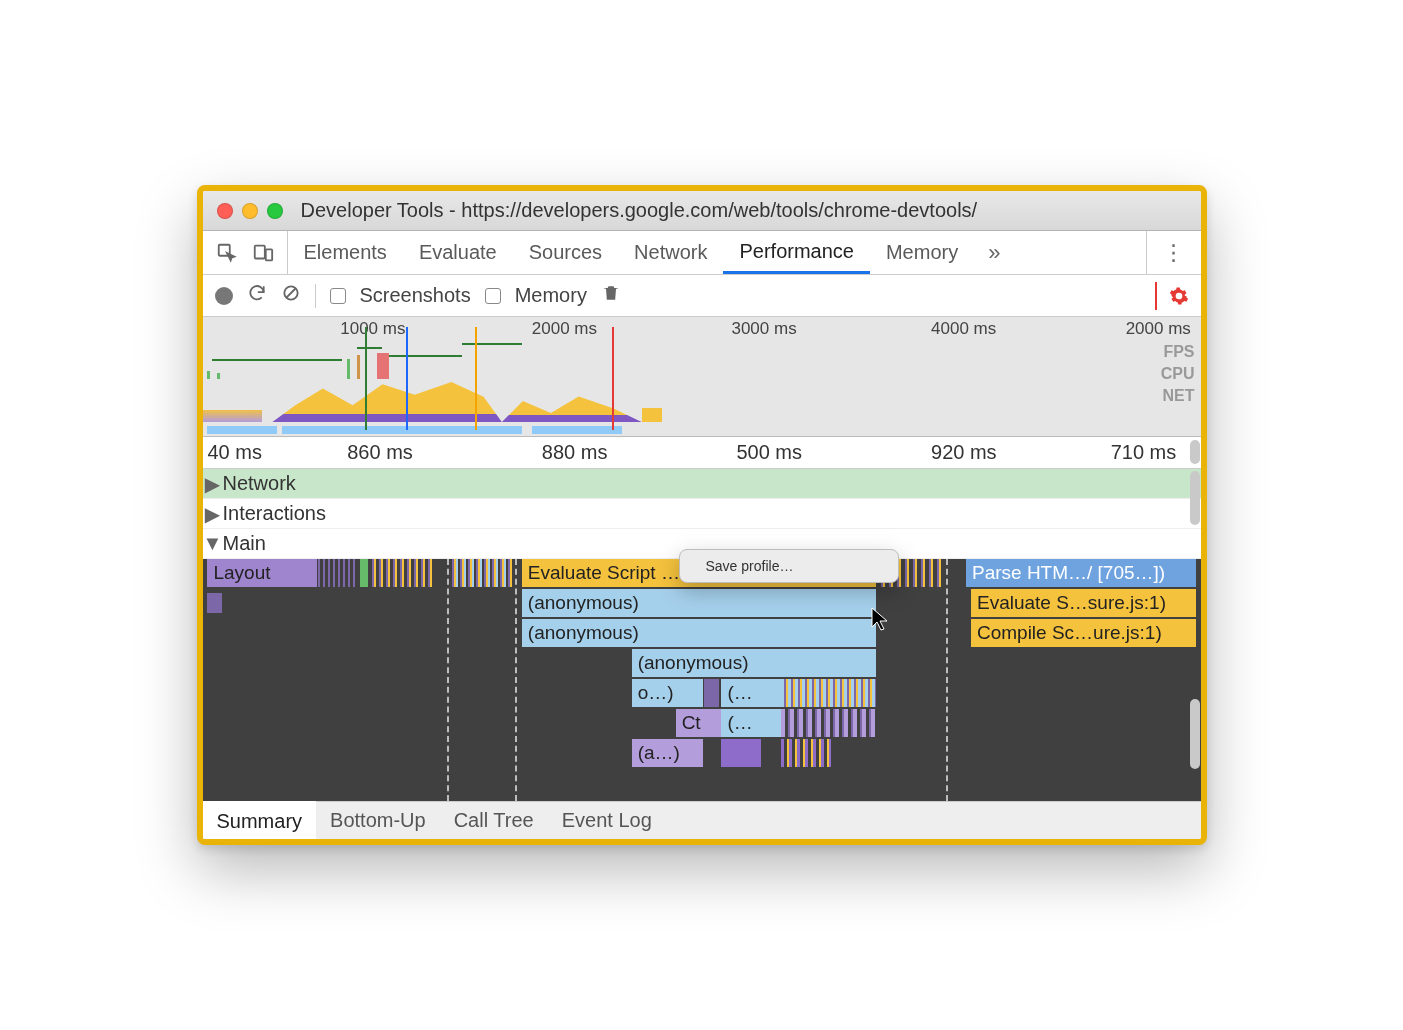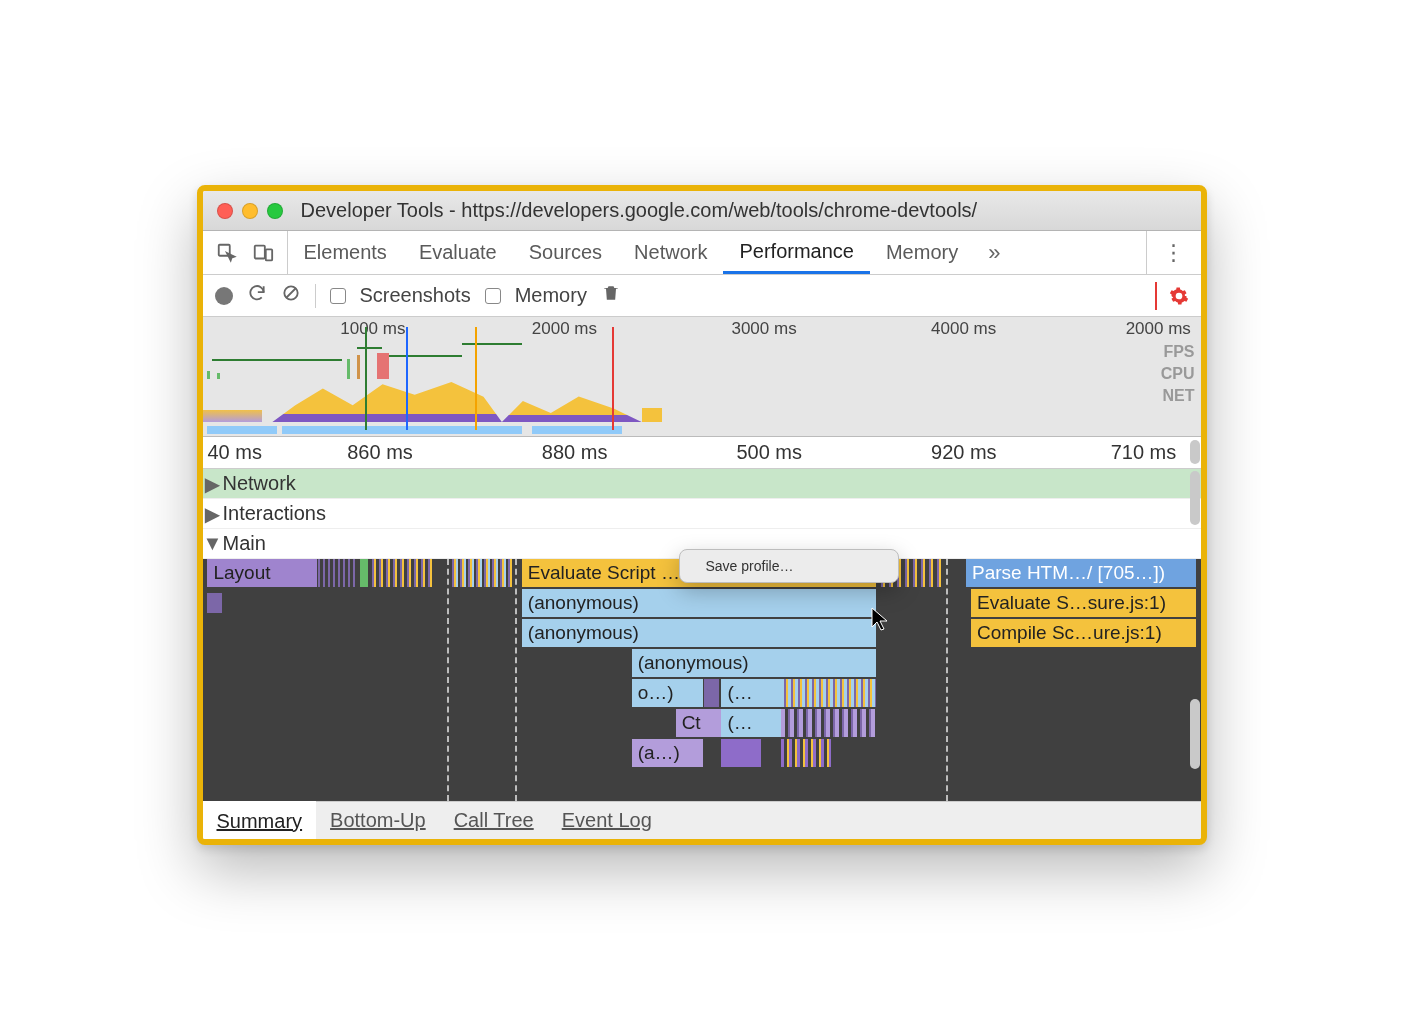--- a/index.html
+++ b/index.html
@@ -152,21 +152,21 @@
 .stripe { position:absolute; top:0; height:28px; }
 
 .bottom-tabs {
   height: 38px;
   background: #eee;
   border-top: 1px solid #ccc;
   display: flex;
   align-items: stretch;
   font-size: 20px;
 }
-.btab { padding: 0 14px; display:flex; align-items:center; color:#555;text-decoration:underline; }
+.btab { padding: 0 14px; display:flex; align-items:center; color:#555; }
 .btab.active { background:#fff; color:#222; border-top:2px solid #fff; margin-top:-1px; }
 
 
 .ctx {
   position: absolute;
   background: #ececec;
   border: 1px solid #bdbdbd;
   border-radius: 8px;
   box-shadow: 0 8px 22px rgba(0,0,0,0.25);
   font-size: 14px;

